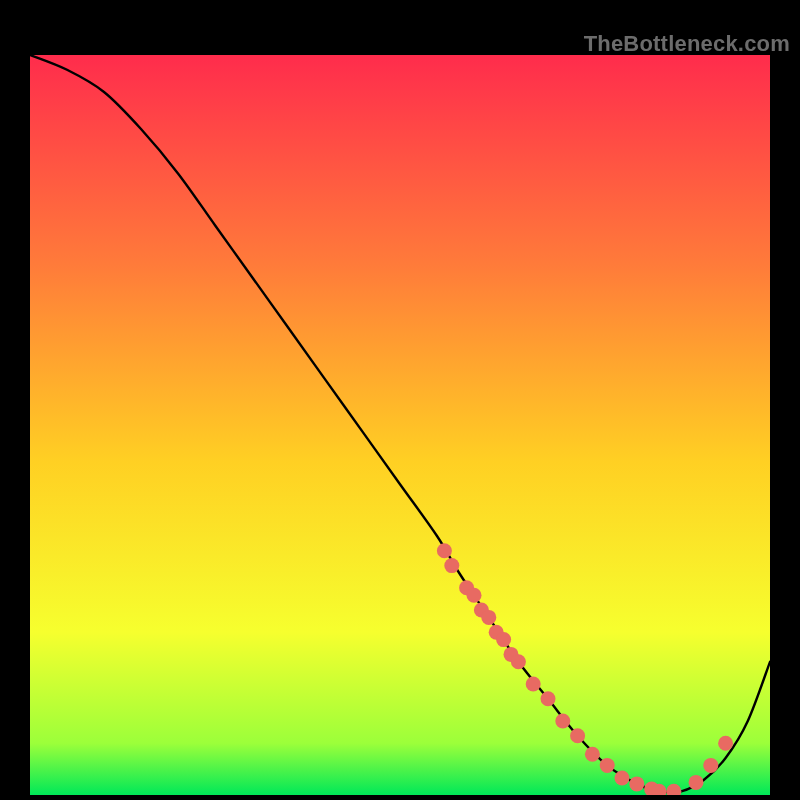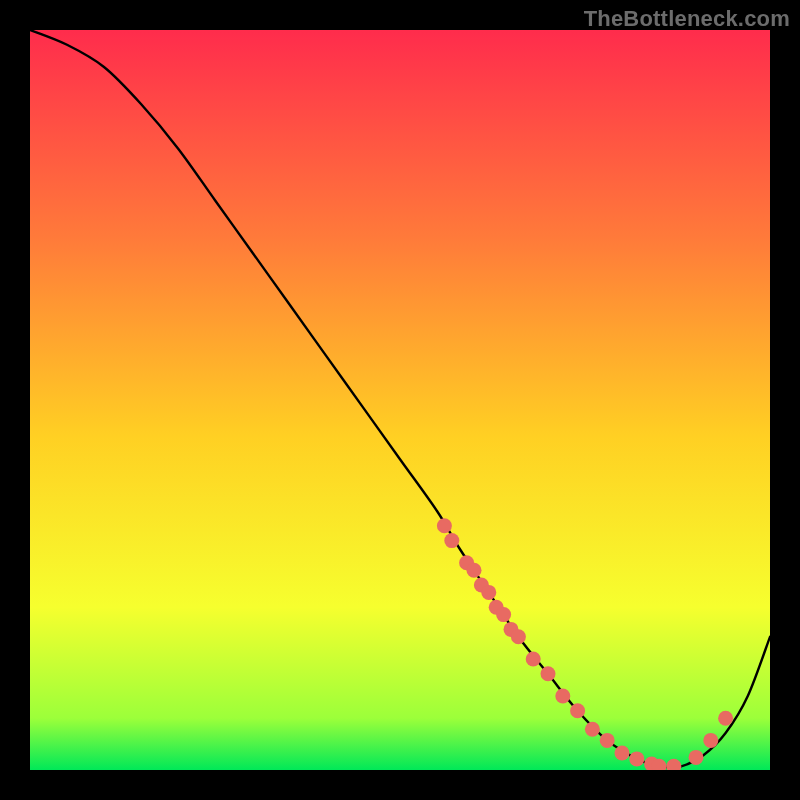--- a/index.html
+++ b/index.html
@@ -7,20 +7,21 @@
     padding: 0;
     width: 800px;
     height: 800px;
     background: #000000;
     overflow: hidden;
   }
   .chart-container {
     position: relative;
     width: 800px;
     height: 684px;
+    margin-top: 25px;
   }
   .plot-area {
     position: absolute;
     left: 30px;
     top: 30px;
     width: 740px;
     height: 740px;
   }
   .watermark {
     position: absolute;

